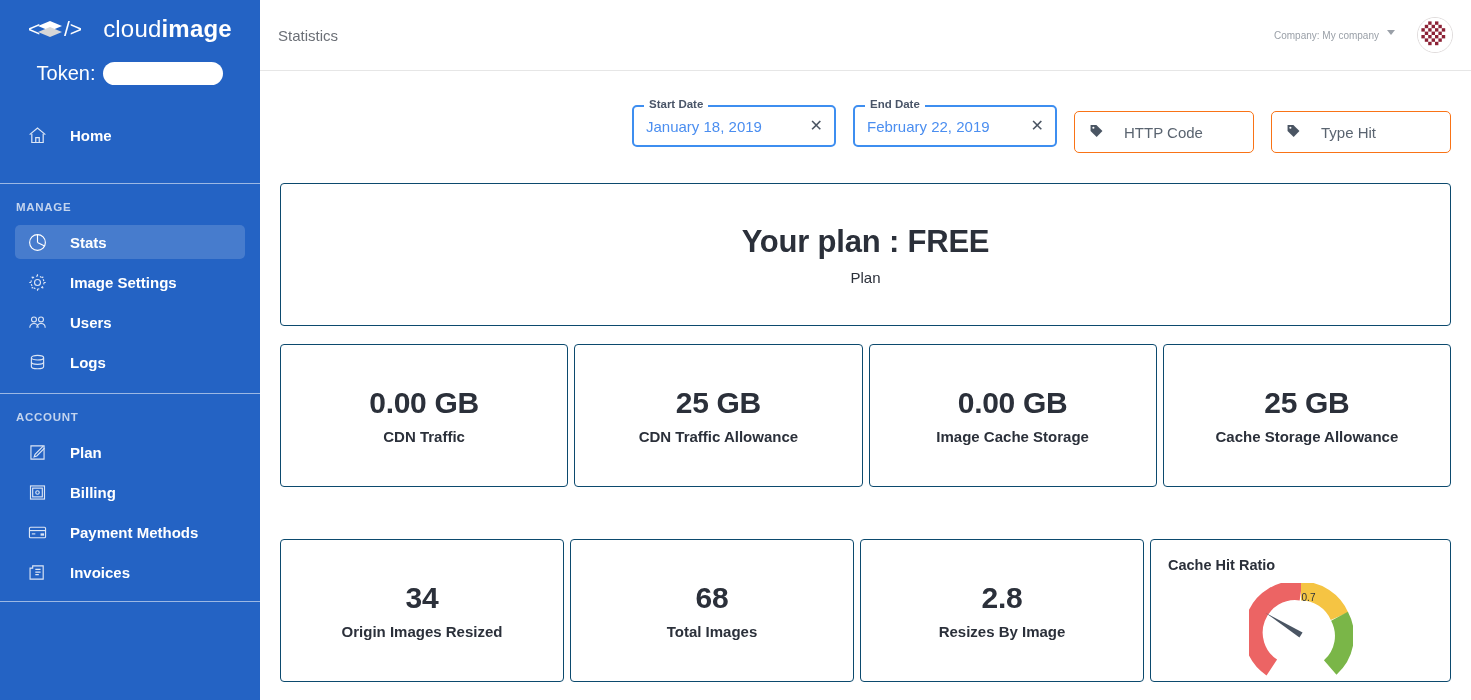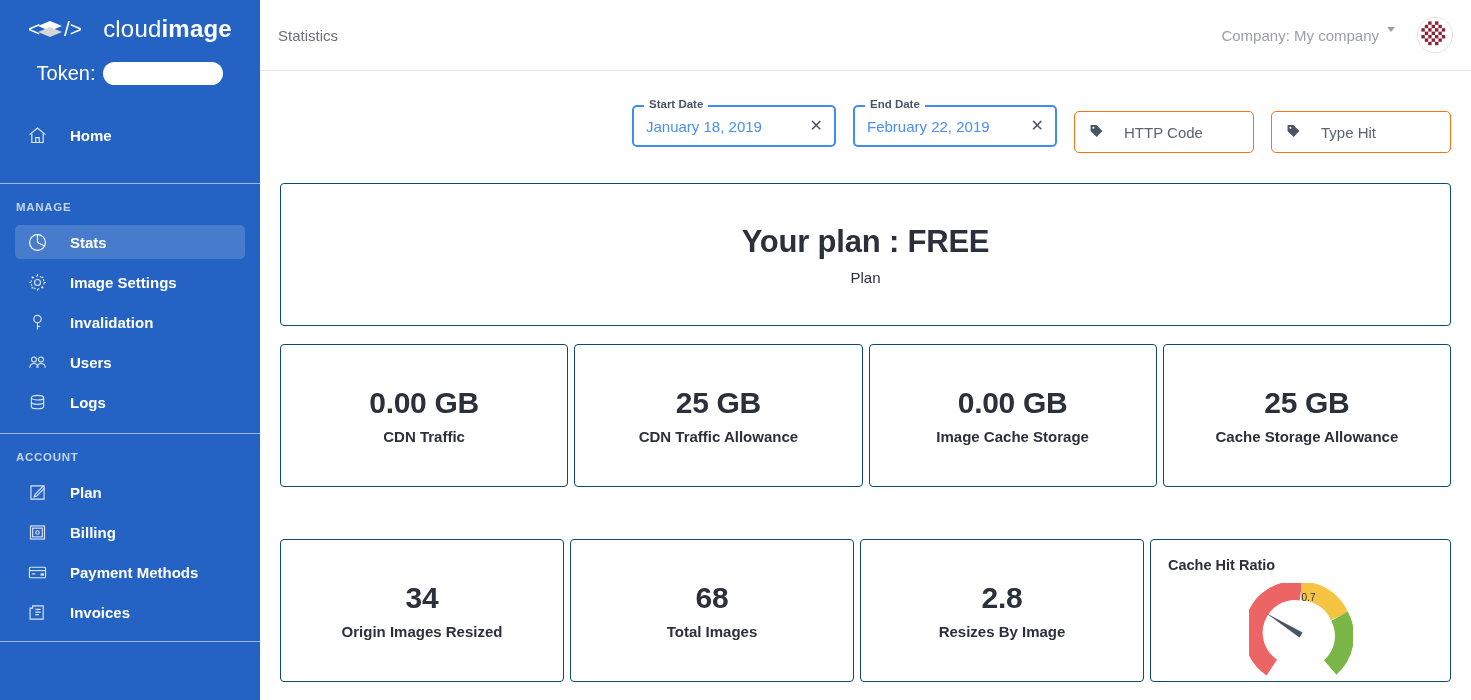--- a/index.html
+++ b/index.html
@@ -67,21 +67,21 @@
   .main { flex: 1 1 auto; height: 700px; position: relative; background: #fff; overflow: hidden; }
 
   .topbar {
     height: 71px; border-bottom: 1px solid #e6e6e6;
     display: flex; align-items: center; justify-content: space-between;
     padding: 0 18px 0 18px;
   }
   .page-title { font-size: 15px; color: #6b6f76; font-weight: 400; }
   .topbar-right { display: flex; align-items: center; gap: 22px; }
   .company-sel {
-    font-size: 15px; color: #9aa0a8; display: flex; gap: 6px;
+    font-size: 10px; color: #9aa0a8; display: flex; gap: 6px;
     cursor: pointer;
   }
   .company-sel .caret {
     width: 0; height: 0; border-left: 4.5px solid transparent;
     border-right: 4.5px solid transparent; border-top: 5px solid #9aa0a8;
     margin-left: 2px;
   }
   .avatar {
     width: 36px; height: 36px; border-radius: 50%; overflow: hidden;
     border: 1px solid #e0dcdc; flex: 0 0 36px;
@@ -209,30 +209,20 @@
           <svg width="21" height="21" viewBox="0 0 24 24" fill="none" stroke="#dde6f5" stroke-width="1.3">
             <circle cx="12" cy="12" r="3.4"></circle>
             <circle cx="12" cy="12" r="7.4" stroke-dasharray="2.2 2.4"></circle>
             <path d="M12 2.6v2M12 19.4v2M2.6 12h2M19.4 12h2M5.4 5.4l1.4 1.4M17.2 17.2l1.4 1.4M18.6 5.4l-1.4 1.4M6.8 17.2l-1.4 1.4"></path>
           </svg>
         </span>
         <span class="label">Image Settings</span>
       </div>
 
 
-      <div class="nav-item">
-        <span class="nav-icon">
-          <svg width="21" height="21" viewBox="0 0 24 24" fill="none" stroke="#dde6f5" stroke-width="1.3">
-            <circle cx="12" cy="8" r="4.2"></circle>
-            <path d="M12 12.2 V20"></path>
-            <path d="M12 16.5 H15"></path>
-          </svg>
-        </span>
-        <span class="label">Invalidation</span>
-      </div>
 
       <div class="nav-item">
         <span class="nav-icon">
           <svg width="21" height="21" viewBox="0 0 24 24" fill="none" stroke="#dde6f5" stroke-width="1.3">
             <circle cx="8" cy="8.5" r="2.8"></circle>
               <circle cx="16" cy="8.5" r="2.8"></circle>
             <path d="M3.2 18c0-3 2.2-4.8 4.8-4.8S12.8 15 12.8 18"></path>
             <path d="M11.2 18c0-3 2.2-4.8 4.8-4.8S20.8 15 20.8 18"></path>
           </svg>
         </span>

